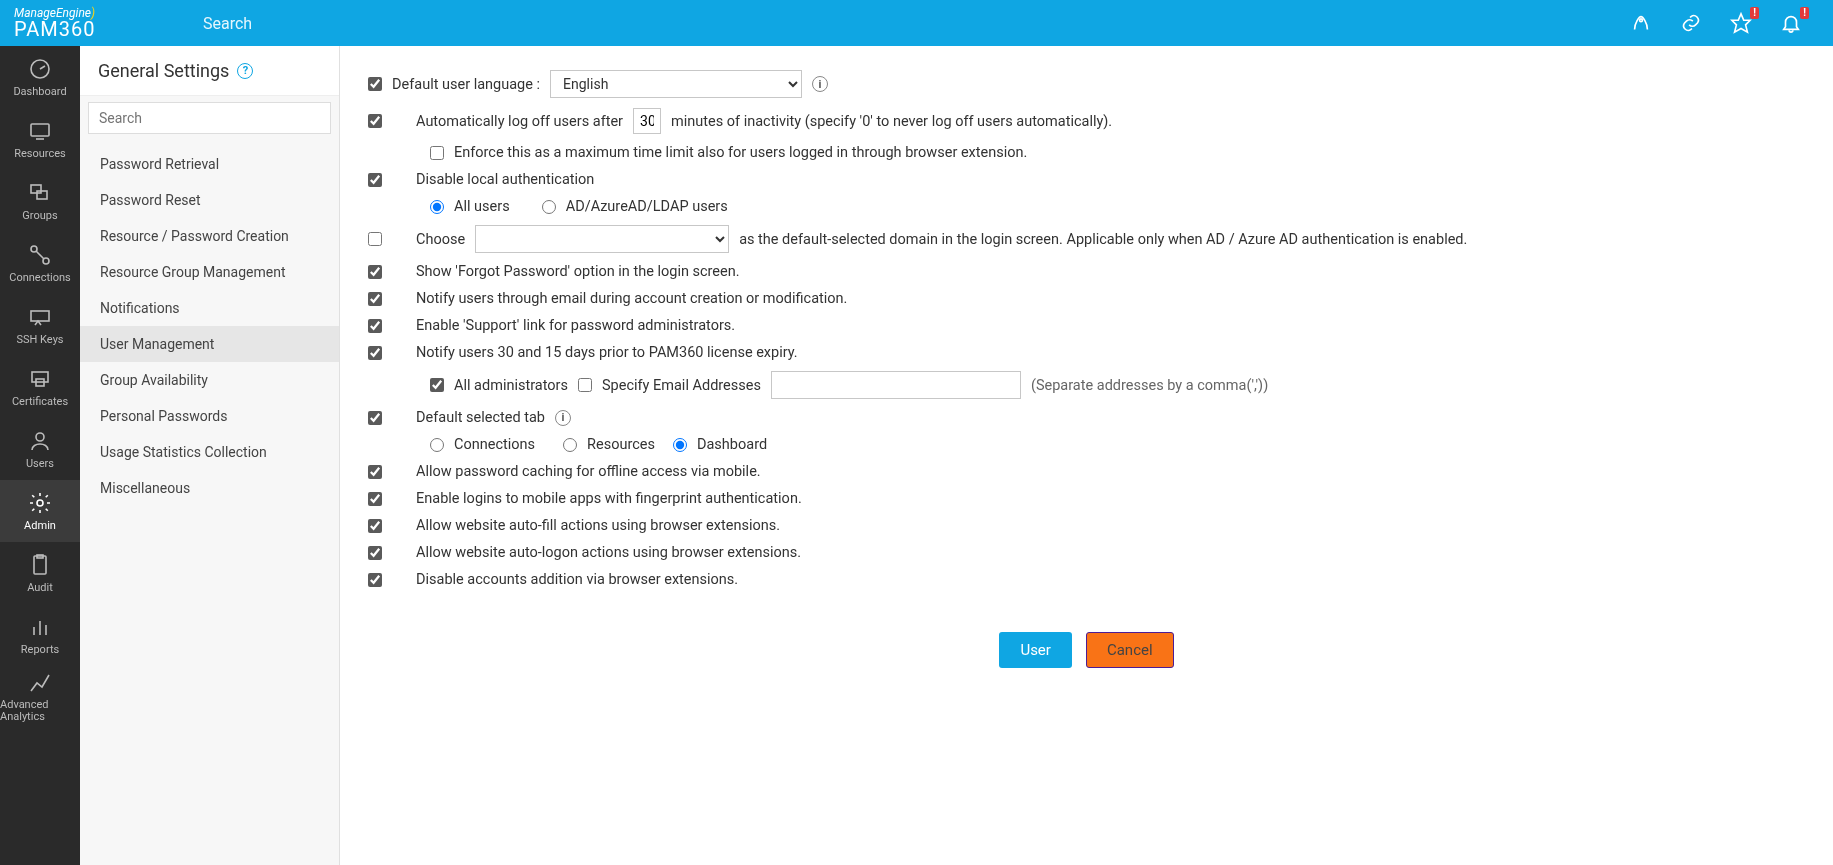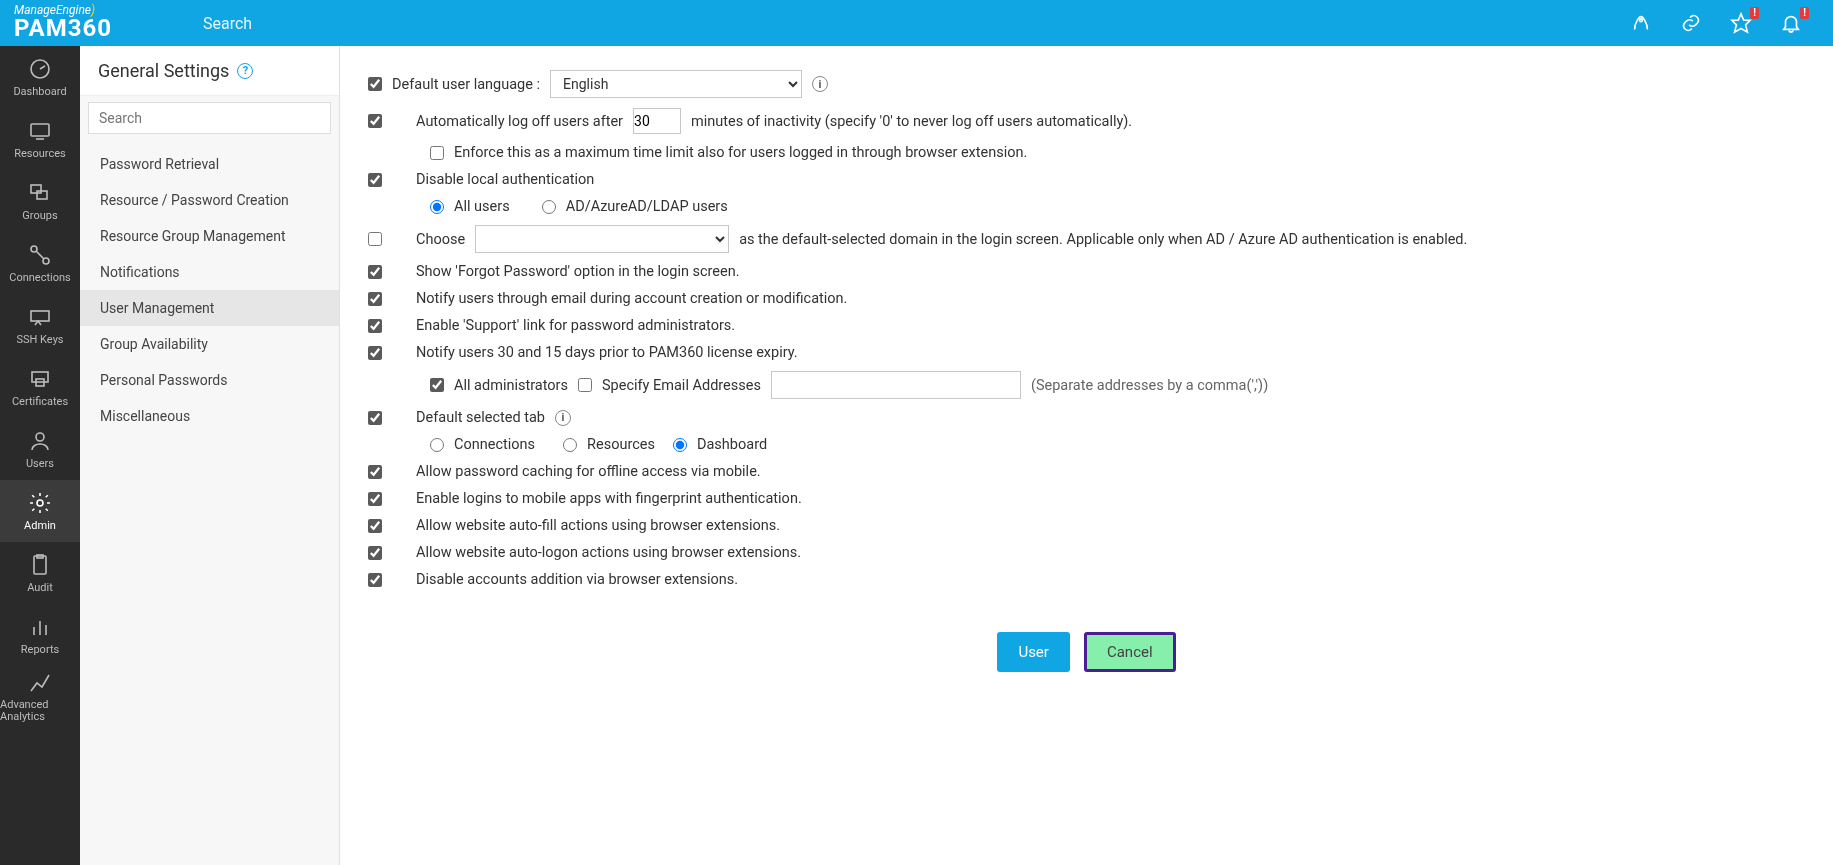--- a/index.html
+++ b/index.html
@@ -4,21 +4,21 @@
 <style>
   * { box-sizing: border-box; margin: 0; padding: 0; font-family: -apple-system, "Segoe UI", Roboto, Arial, sans-serif; }
   html, body { height: 100%; width: 100%; overflow: hidden; }
   body { display: flex; flex-direction: column; font-size: 14px; color: #333; }
 
   
   .topbar { height: 46px; background: #0fa6e3; display: flex; align-items: stretch; color: #fff; }
   .brand { width: 185px; background: #0fa6e3; display: flex; align-items: center; padding-left: 14px; }
   .brand .name-top { font-size: 12px; line-height: 1; font-style: italic; }
   .brand .name-top .yellow { color: #f7d417; }
-  .brand .name-bot { font-size: 24px; font-weight: 700; letter-spacing: 1px; line-height: 1.05; }
+  .brand .name-bot { font-size: 20px; font-weight: 400; letter-spacing: 1px; line-height: 1.05; }
   .search-wrap { flex: 0 0 540px; display: flex; align-items: center; padding-left: 12px; }
   .search-icon { font-size: 18px; margin-right: 6px; }
   .search-input { background: transparent; border: none; color: #fff; font-size: 16px; outline: none; width: 320px; }
   .search-input::placeholder { color: #e5f6fd; }
   .topbar-spacer { flex: 1 1 auto; }
   .topbar-icons { display: flex; align-items: center; gap: 26px; padding-right: 30px; }
   .topbar-icons .ticon { position: relative; width: 24px; height: 24px; display: flex; align-items: center; justify-content: center; }
   .topbar-icons .ticon svg { width: 22px; height: 22px; stroke: #fff; fill: none; stroke-width: 1.8; }
   .badge { position: absolute; top: -4px; right: -6px; background: #e43a3a; color: #fff; border-radius: 2px; font-size: 10px; padding: 0 3px; line-height: 12px; font-weight: 700; }
 
@@ -45,29 +45,29 @@
   
   .content { flex: 1 1 auto; overflow-y: auto; padding: 24px 28px 16px 28px; background: #fff; }
   .row { display: flex; align-items: center; gap: 10px; margin-bottom: 10px; font-size: 14.5px; color: #333; }
   .row.sub { padding-left: 62px; }
   .row input[type=checkbox] { width: 14px; height: 14px; accent-color: #5a5a5a; }
   .row input[type=radio] { width: 14px; height: 14px; }
   .row label { cursor: default; }
   .lang-select, .dom-select { border: 1px solid #c7c7c7; padding: 4px 8px; font-size: 14px; background: #fff; color: #333; }
   .lang-select { width: 252px; }
   .dom-select { width: 254px; }
-  .num-input { width: 48px; border: 1px solid #c7c7c7; padding: 4px 0; font-size: 14px; text-align: left; }
+  .num-input { width: 28px; border: 1px solid #c7c7c7; padding: 4px 6px; font-size: 14px; text-align: left; }
   .info-circ { width: 16px; height: 16px; border: 1.5px solid #888; border-radius: 50%; display: inline-flex; align-items: center; justify-content: center; font-size: 11px; color: #555; font-weight: 700; }
   .email-input { width: 250px; border: 1px solid #c7c7c7; padding: 4px 6px; font-size: 14px; height: 28px; }
   .hint { color: #666; }
 
   .footer-btns { display: flex; gap: 14px; justify-content: center; margin-top: 44px; margin-bottom: 10px; }
   .btn { padding: 8px 20px; font-size: 15px; border-radius: 3px; cursor: pointer; border: 1px solid transparent; }
   .btn-primary { background: #0fa6e3; color: #fff; }
-  .btn-secondary { background: #86efac; color: #444; border: 3px solid #4c1d95; }
+  .btn-secondary { background: #f97316; color: #444; border: 1px solid #4c1d95; }
   .content-wrap { position: relative; }
 </style>
 </head>
 <body>
 
 <div class="topbar">
   <div class="brand">
     <div>
       <div class="name-top"><span>ManageEngine</span><span class="yellow">)</span></div>
       <div class="name-bot">PAM360</div>
@@ -198,26 +198,28 @@
   <div class="subside">
     <div class="subside-header">
       <span>General Settings</span>
       <span class="help-circ">?</span>
     </div>
     <div class="subside-search">
       <input placeholder="Search" style="">
     </div>
     <div class="sub-list">
       <div class="sub-item">Password Retrieval</div>
+      <div class="sub-item">Password Reset</div>
       <div class="sub-item">Resource / Password Creation</div>
       <div class="sub-item">Resource Group Management</div>
       <div class="sub-item">Notifications</div>
       <div class="sub-item active">User Management</div>
       <div class="sub-item">Group Availability</div>
       <div class="sub-item">Personal Passwords</div>
+      <div class="sub-item">Usage Statistics Collection</div>
       <div class="sub-item">Miscellaneous</div>
     </div>
   </div>
 
   <div class="content content-wrap">
 
     <div class="row">
       <input type="checkbox" checked="" style="">
       <label>Default user language :</label>
       <select class="lang-select"><option>English</option></select>

